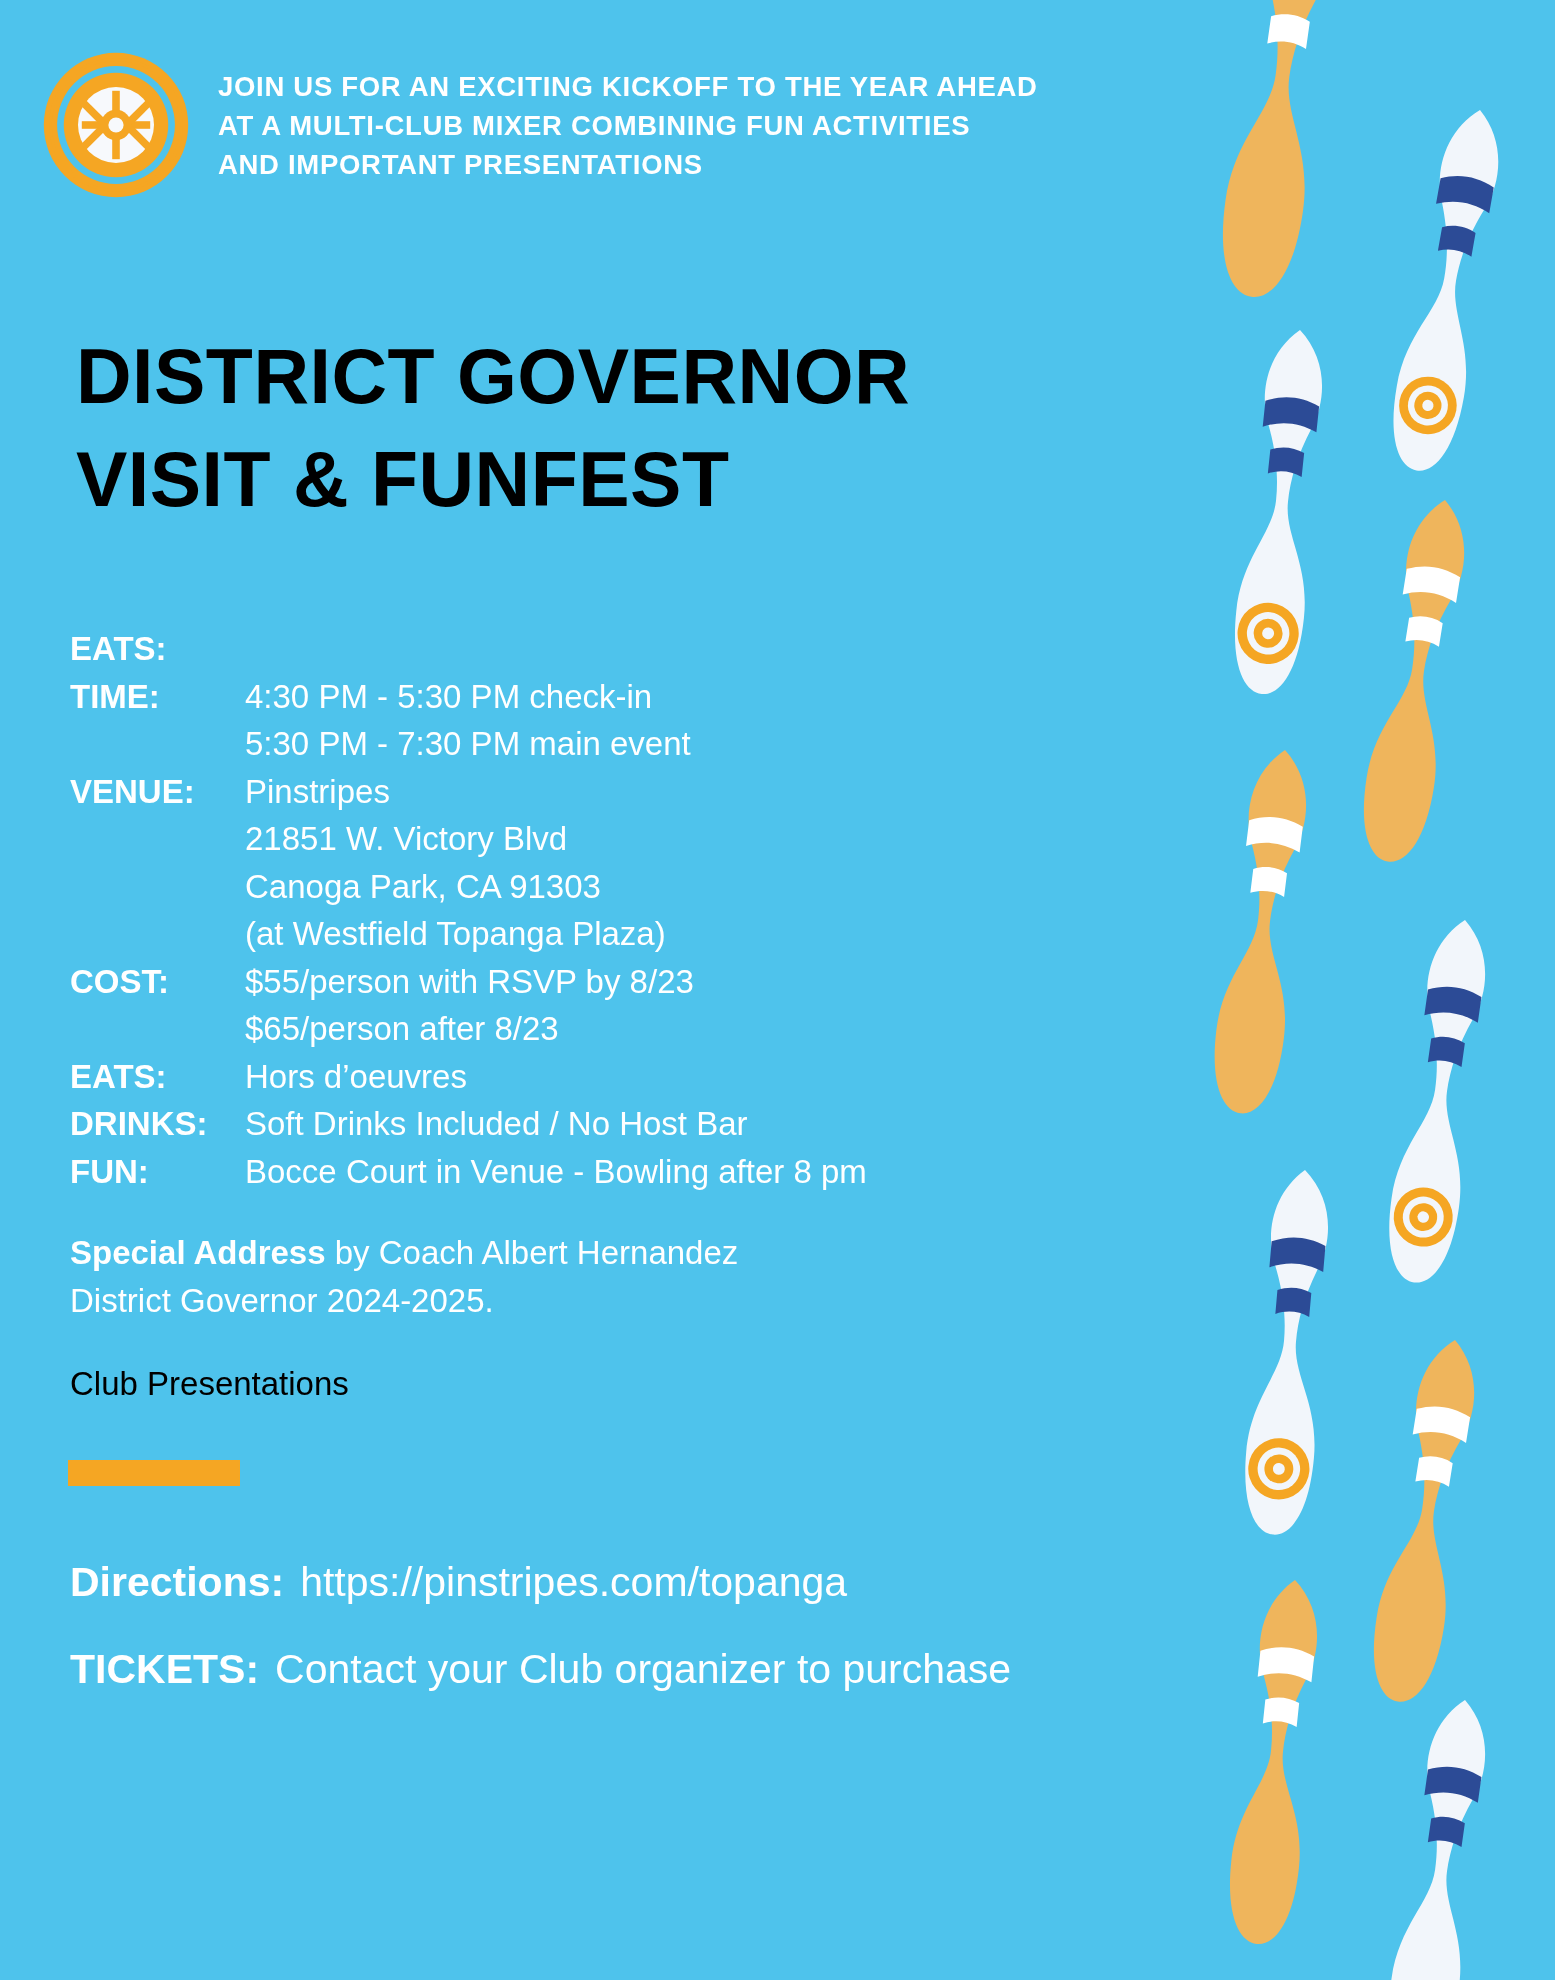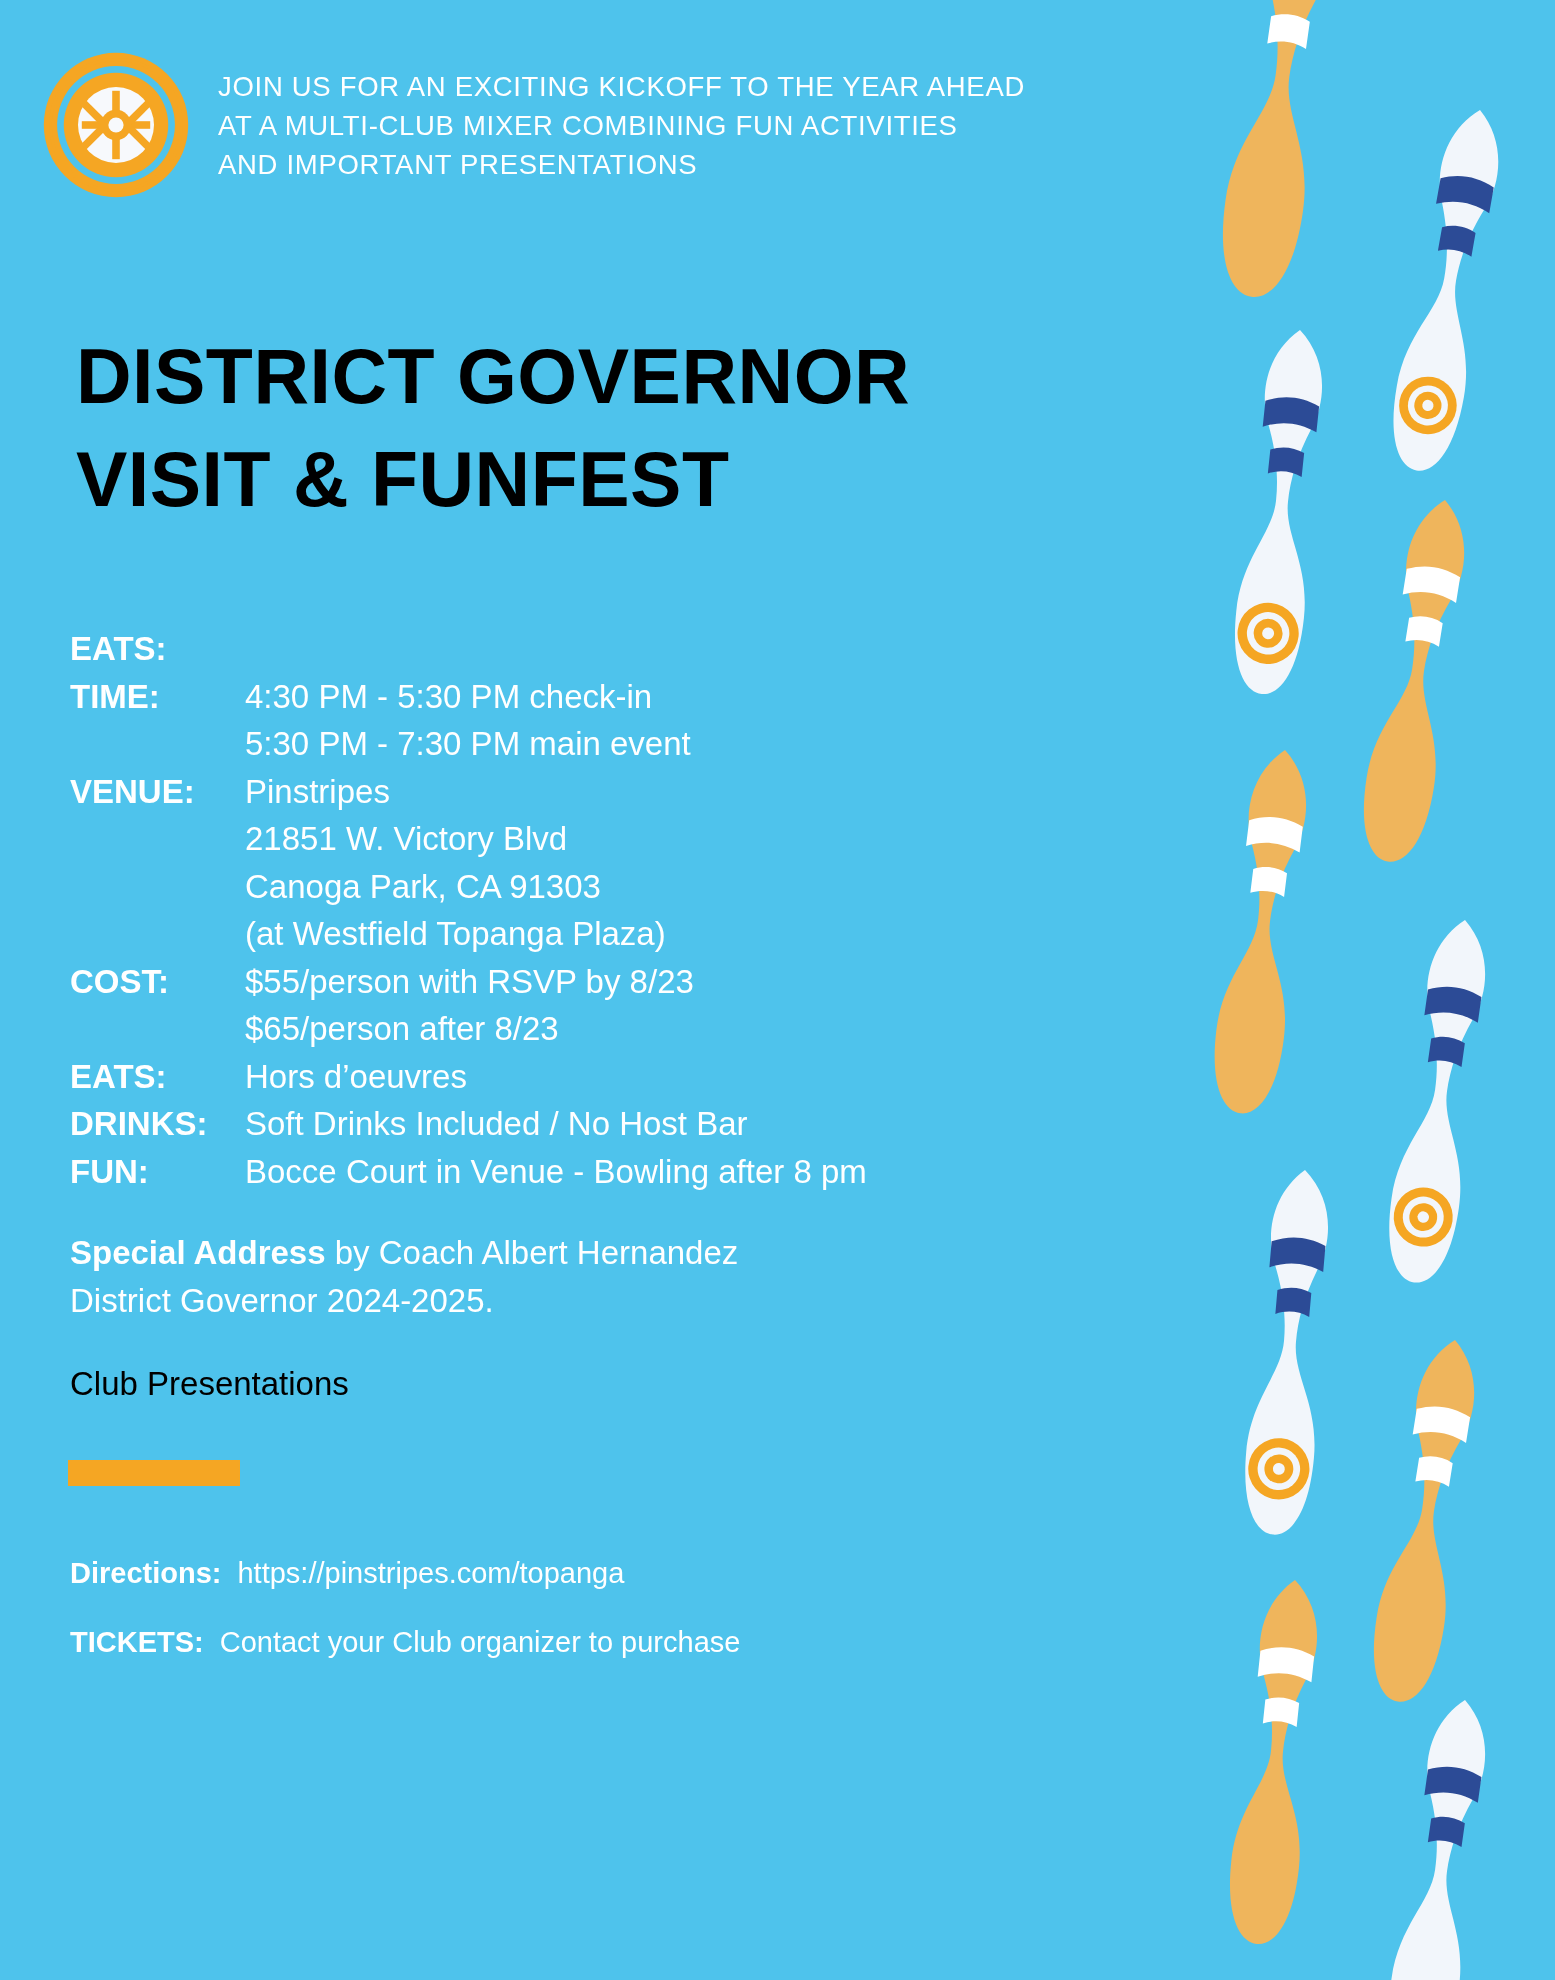--- a/index.html
+++ b/index.html
@@ -42,21 +42,21 @@
   .rotary-logo {
     width: 152px;
     height: 152px;
     flex: 0 0 152px;
     margin-top: 4px;
   }
   .header-text {
     margin-left: 26px;
     margin-top: 22px;
     color: #ffffff;
-    font-weight: normal;
+    font-weight: bold;
     font-size: 27.5px;
     letter-spacing: 0.7px;
     line-height: 1.42;
     text-transform: uppercase;
   }
   .header-text div { white-space: nowrap; }
 
   
   .title {
     position: absolute;
@@ -123,21 +123,21 @@
   .orange-bar {
     margin-top: 52px;
     margin-left: -2px;
     width: 172px;
     height: 26px;
     background: #f5a623;
   }
 
   .footer {
     margin-top: 66px;
-    font-size: 29px;
+    font-size: 41px;
     color: #ffffff;
     line-height: 1.5;
   }
   .footer .frow {
     display: flex;
     align-items: baseline;
     margin-bottom: 26px;
   }
   .footer .flab {
     font-weight: bold;

